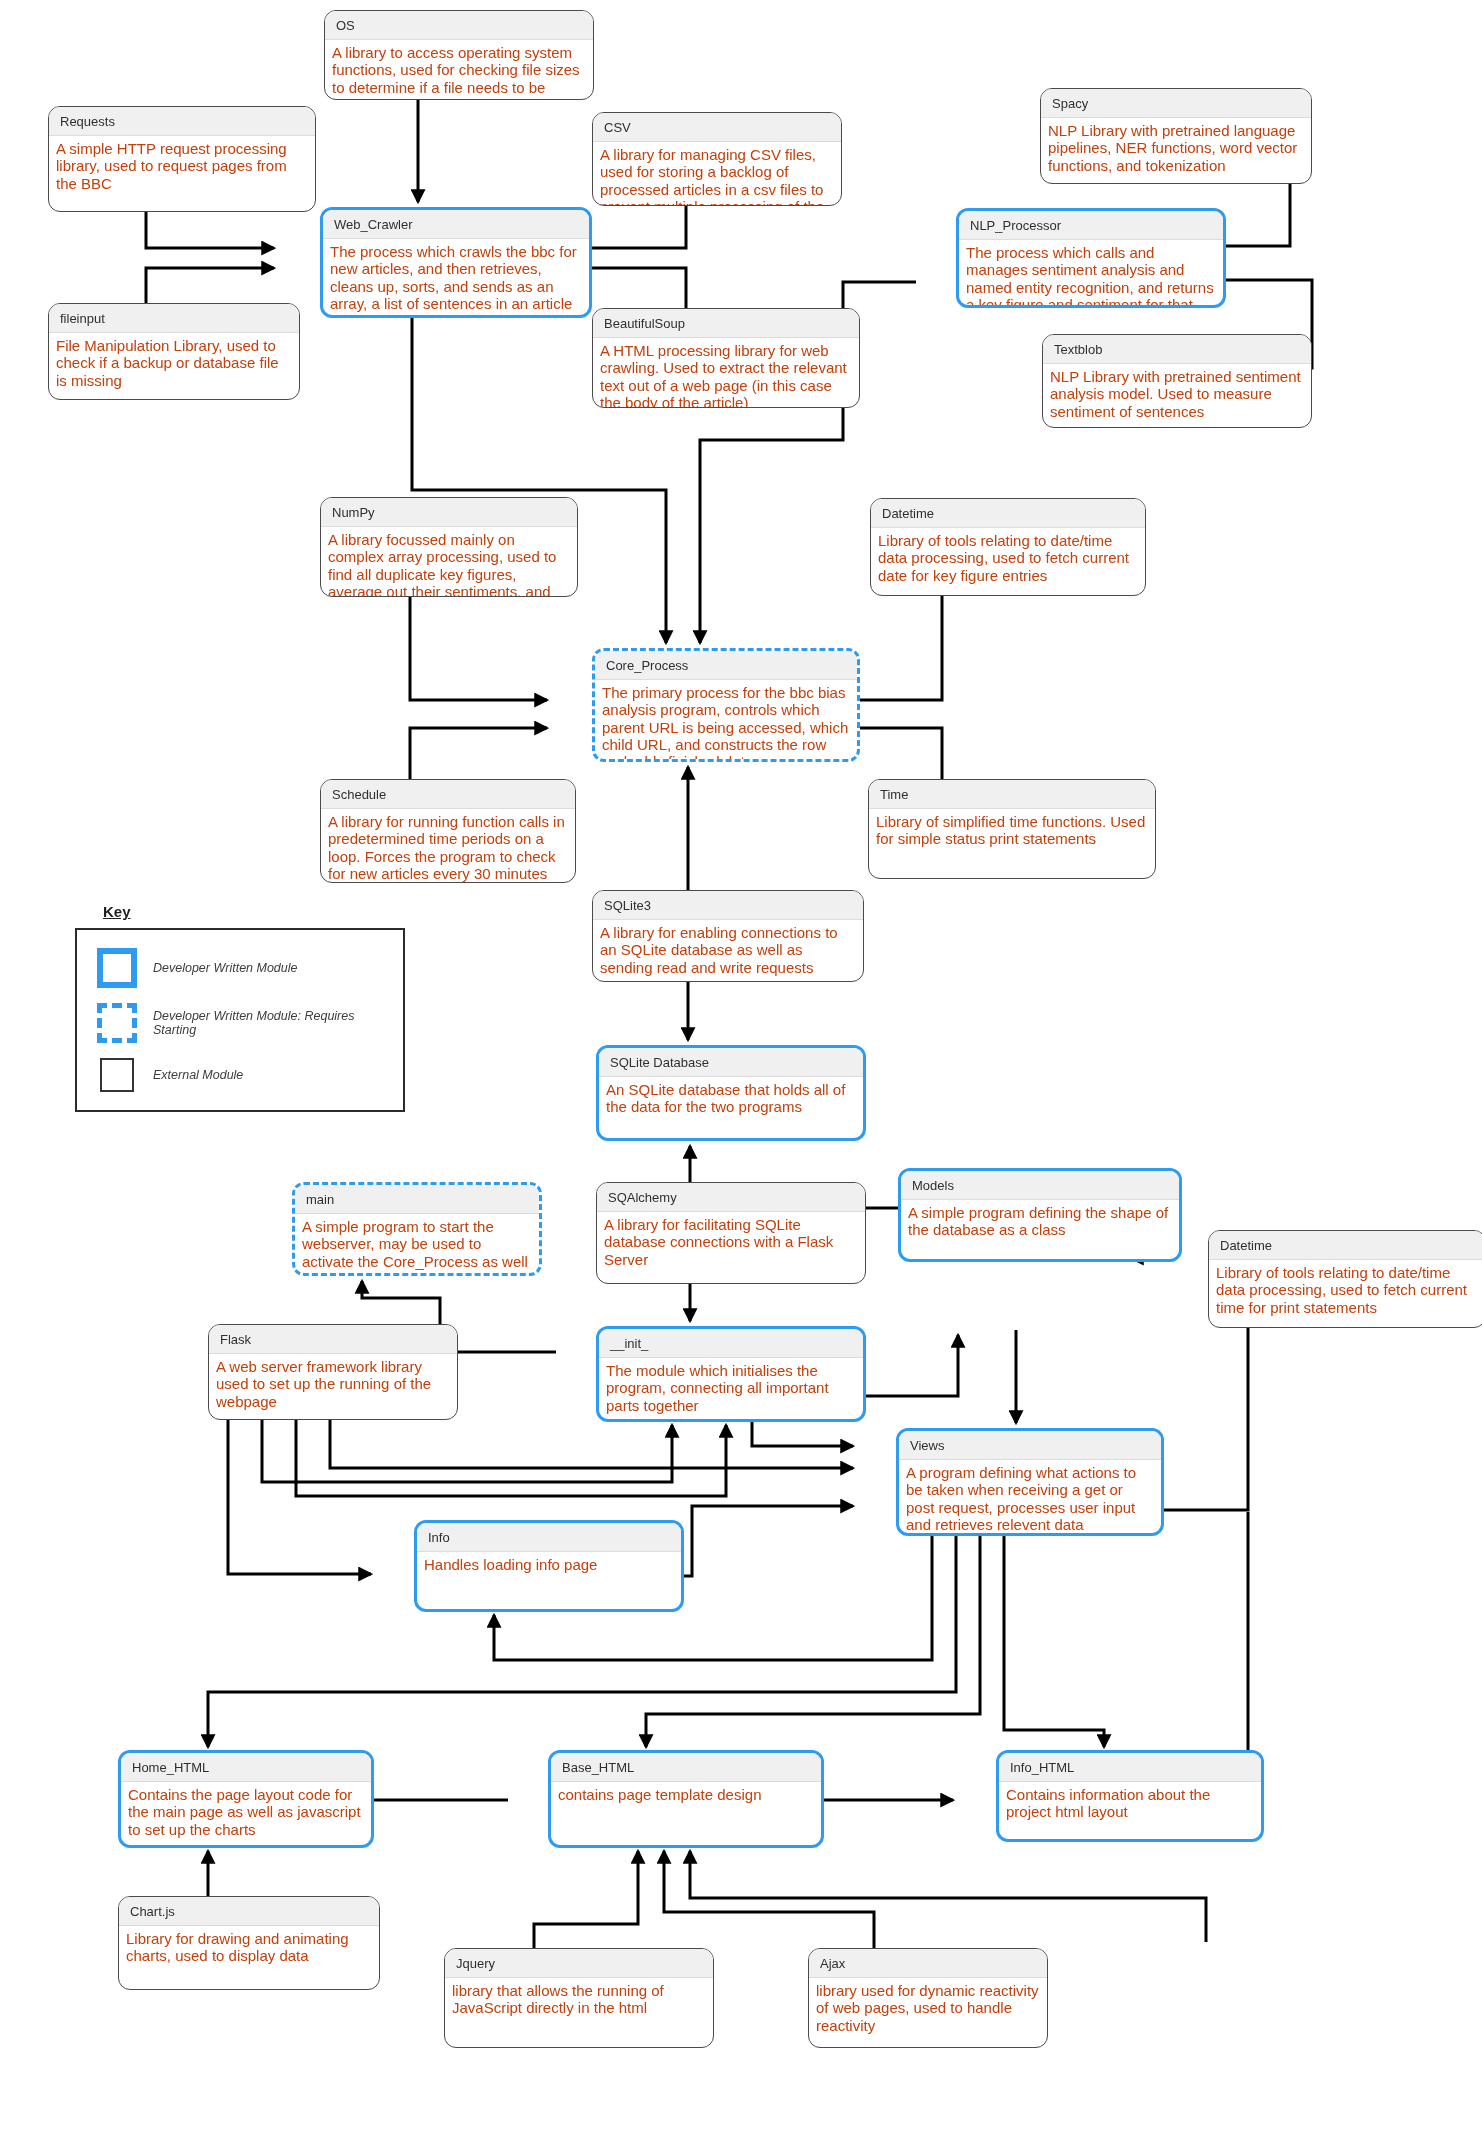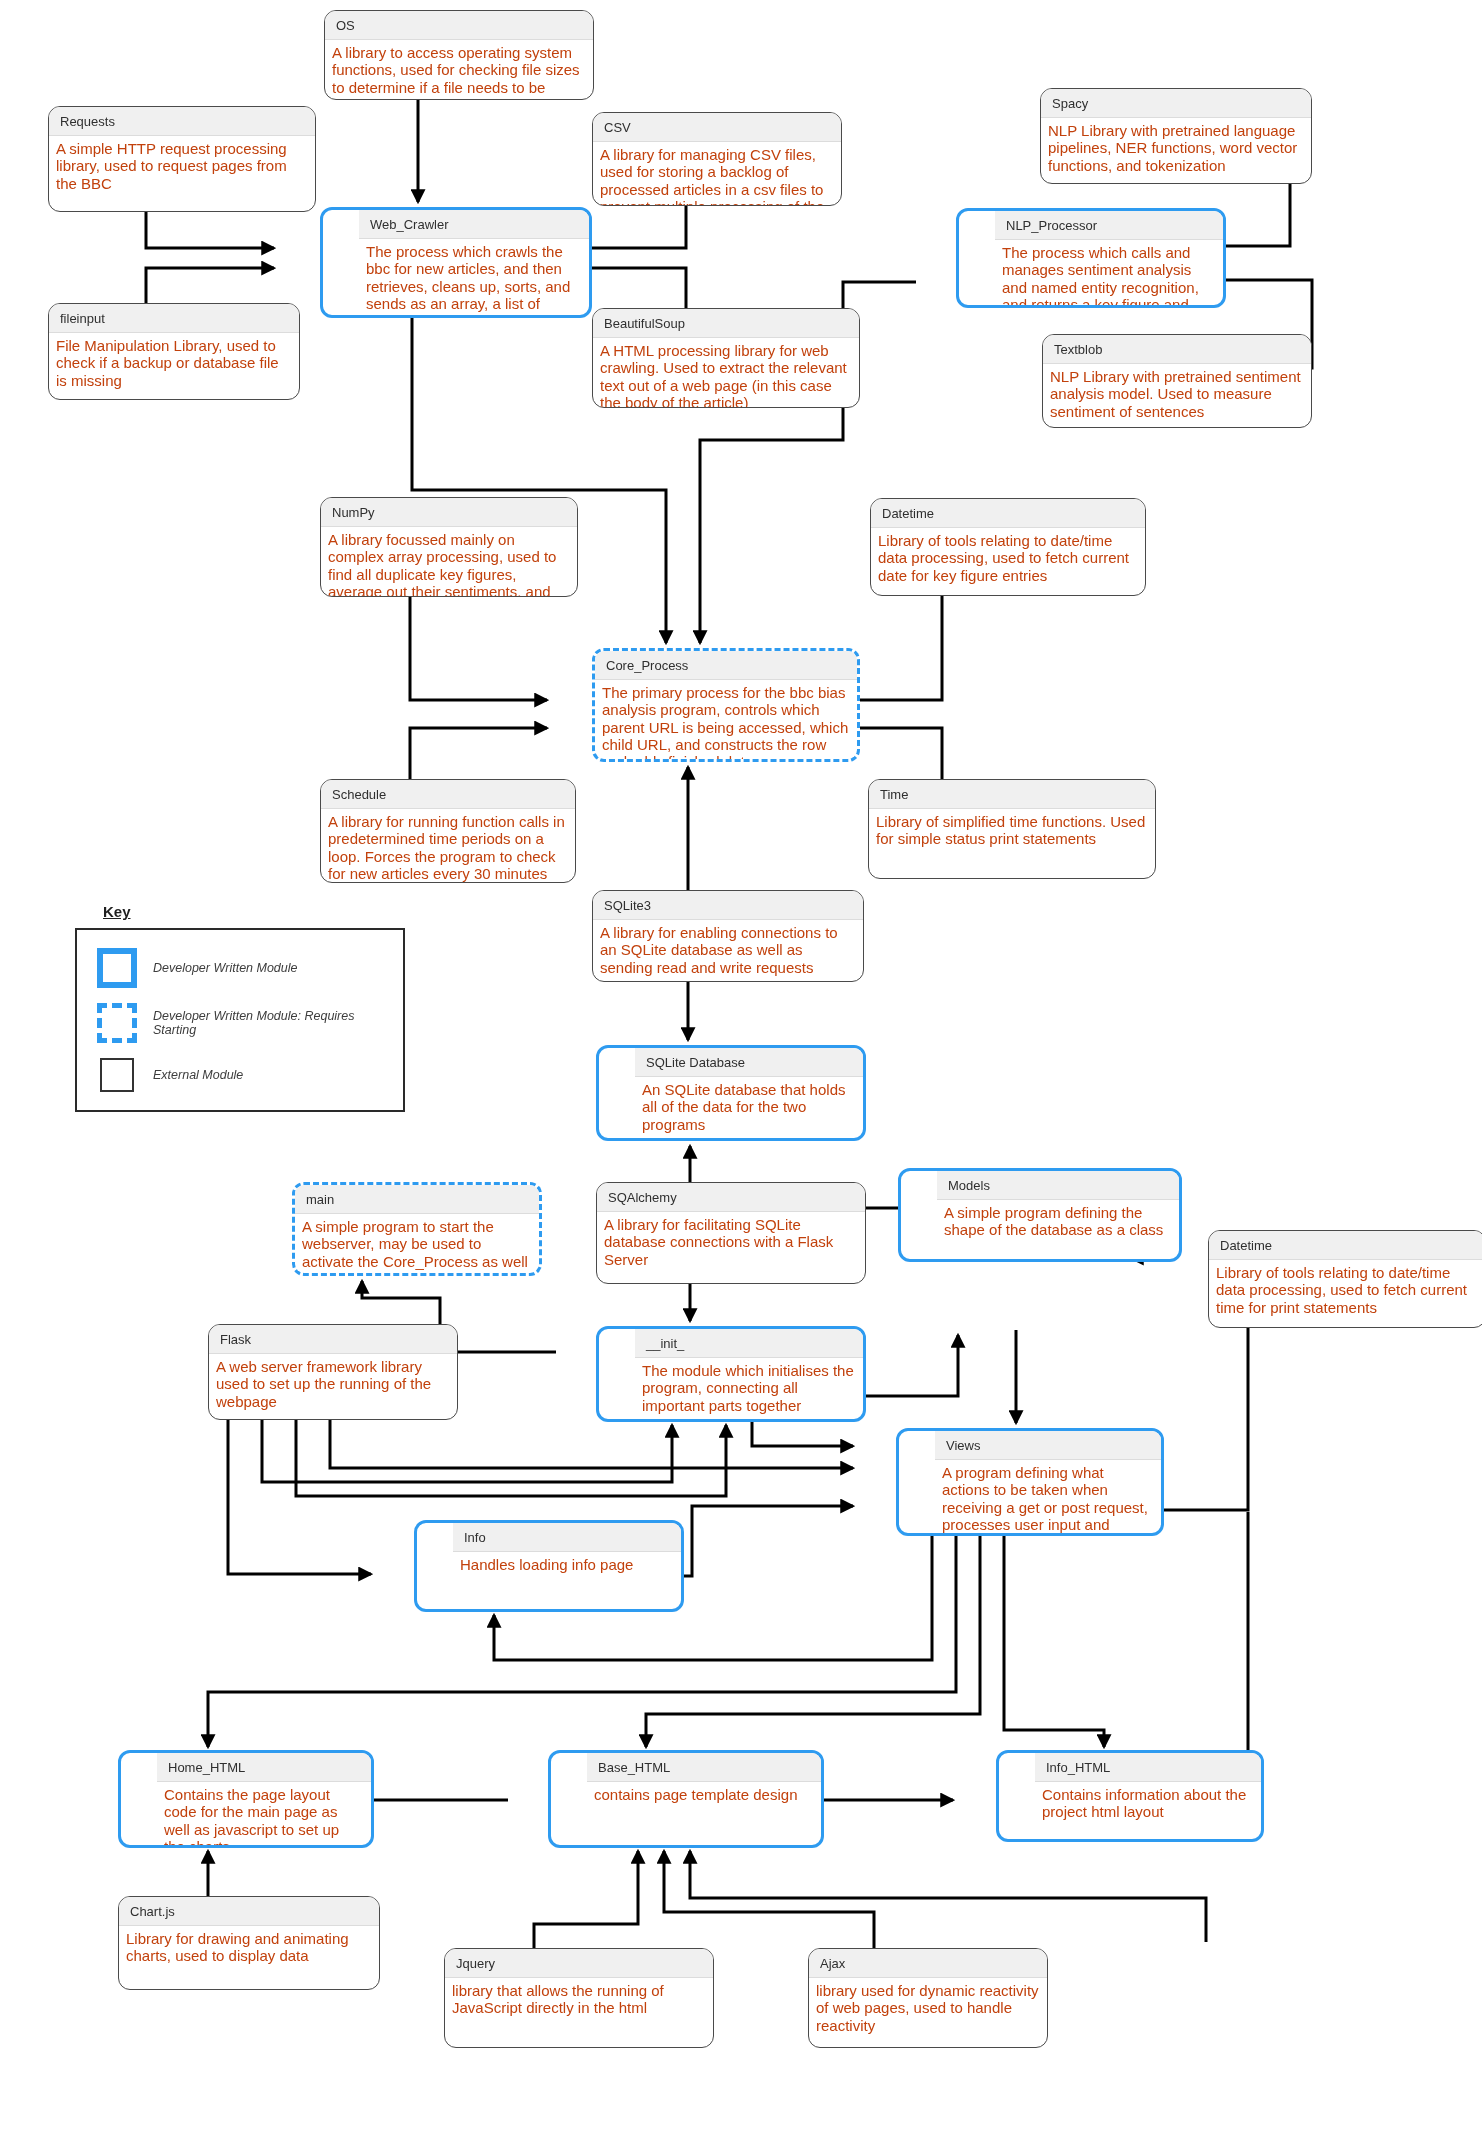--- a/index.html
+++ b/index.html
@@ -5,21 +5,21 @@
   html,body { margin:0; padding:0; background:#fff; }
   body { font-family:"Liberation Sans", sans-serif; }
   .canvas { position:relative; width:1482px; height:2150px; background:#ffffff; overflow:hidden; }
   svg.wires { position:absolute; left:0; top:0; z-index:1; }
   .wire { fill:none; stroke:#000; stroke-width:3; }
   .wire.arrow { marker-end:url(#ah); }
 
   .node { position:absolute; z-index:2; background:#fff; border-radius:12px; box-sizing:border-box;
           display:flex; flex-direction:column; overflow:hidden;margin-left:40px; }
   .node.external   { border:1.5px solid #4a4a4a; }
-  .node.dev        { border:3.5px solid #2E9BF0;padding-left:36px; }
+  .node.dev        { border:3.5px solid #2E9BF0; }
   .node.dev-dashed { border:3.5px dashed #2E9BF0; }
   .hd { background:#F0F0F0; border-bottom:1px solid #dcdcdc; padding:7px 10px 6px 11px;
         font-size:13px; color:#2f2f2f; flex:0 0 auto; }
   .bd { padding:4px 7px 6px 7px; font-size:15px; line-height:1.15; color:#c2410c; }
 
   .key-title { position:absolute; left:103px; top:903px; z-index:2; font-size:15px; font-weight:bold;
                text-decoration:underline; color:#1f1f1f; }
   .key-box { position:absolute; left:75px; top:928px; width:330px; height:184px; z-index:2;
              border:2px solid #2a2a2a; background:#fff; box-sizing:border-box;
              display:flex; flex-direction:column; justify-content:space-around; padding:10px 8px 10px 20px;font-style:italic; }

